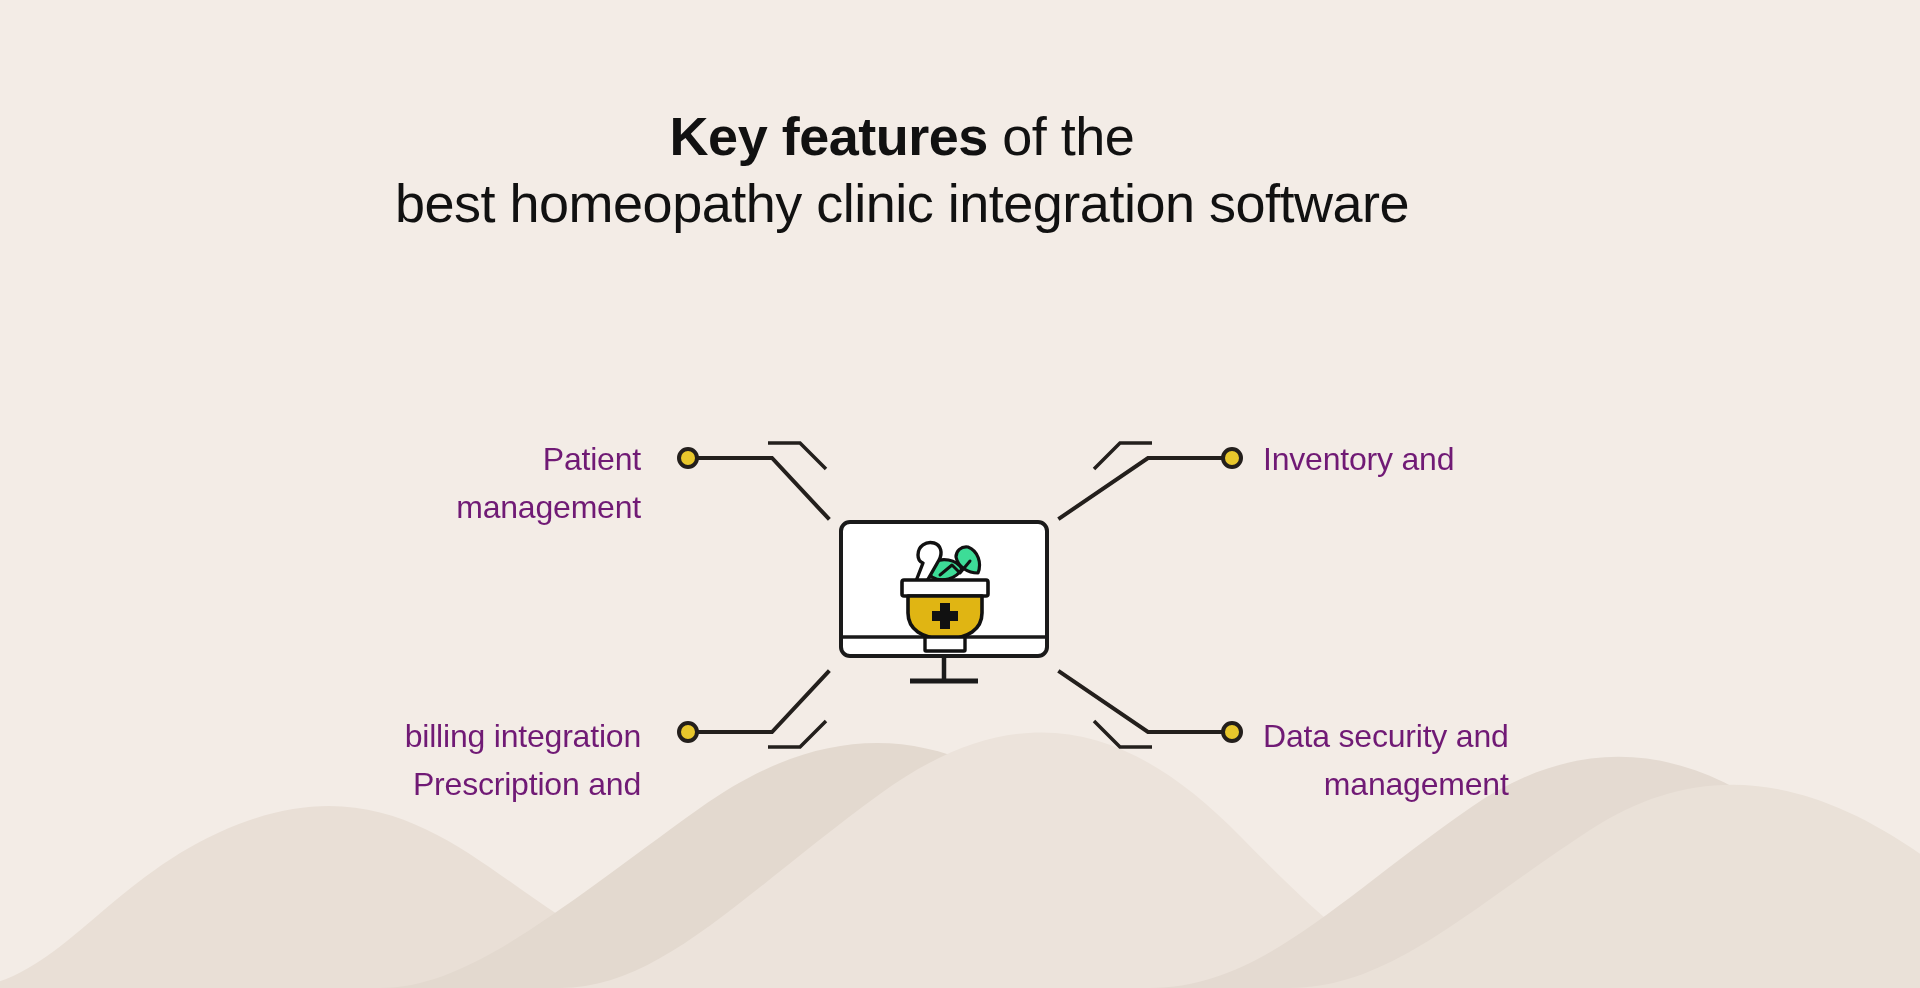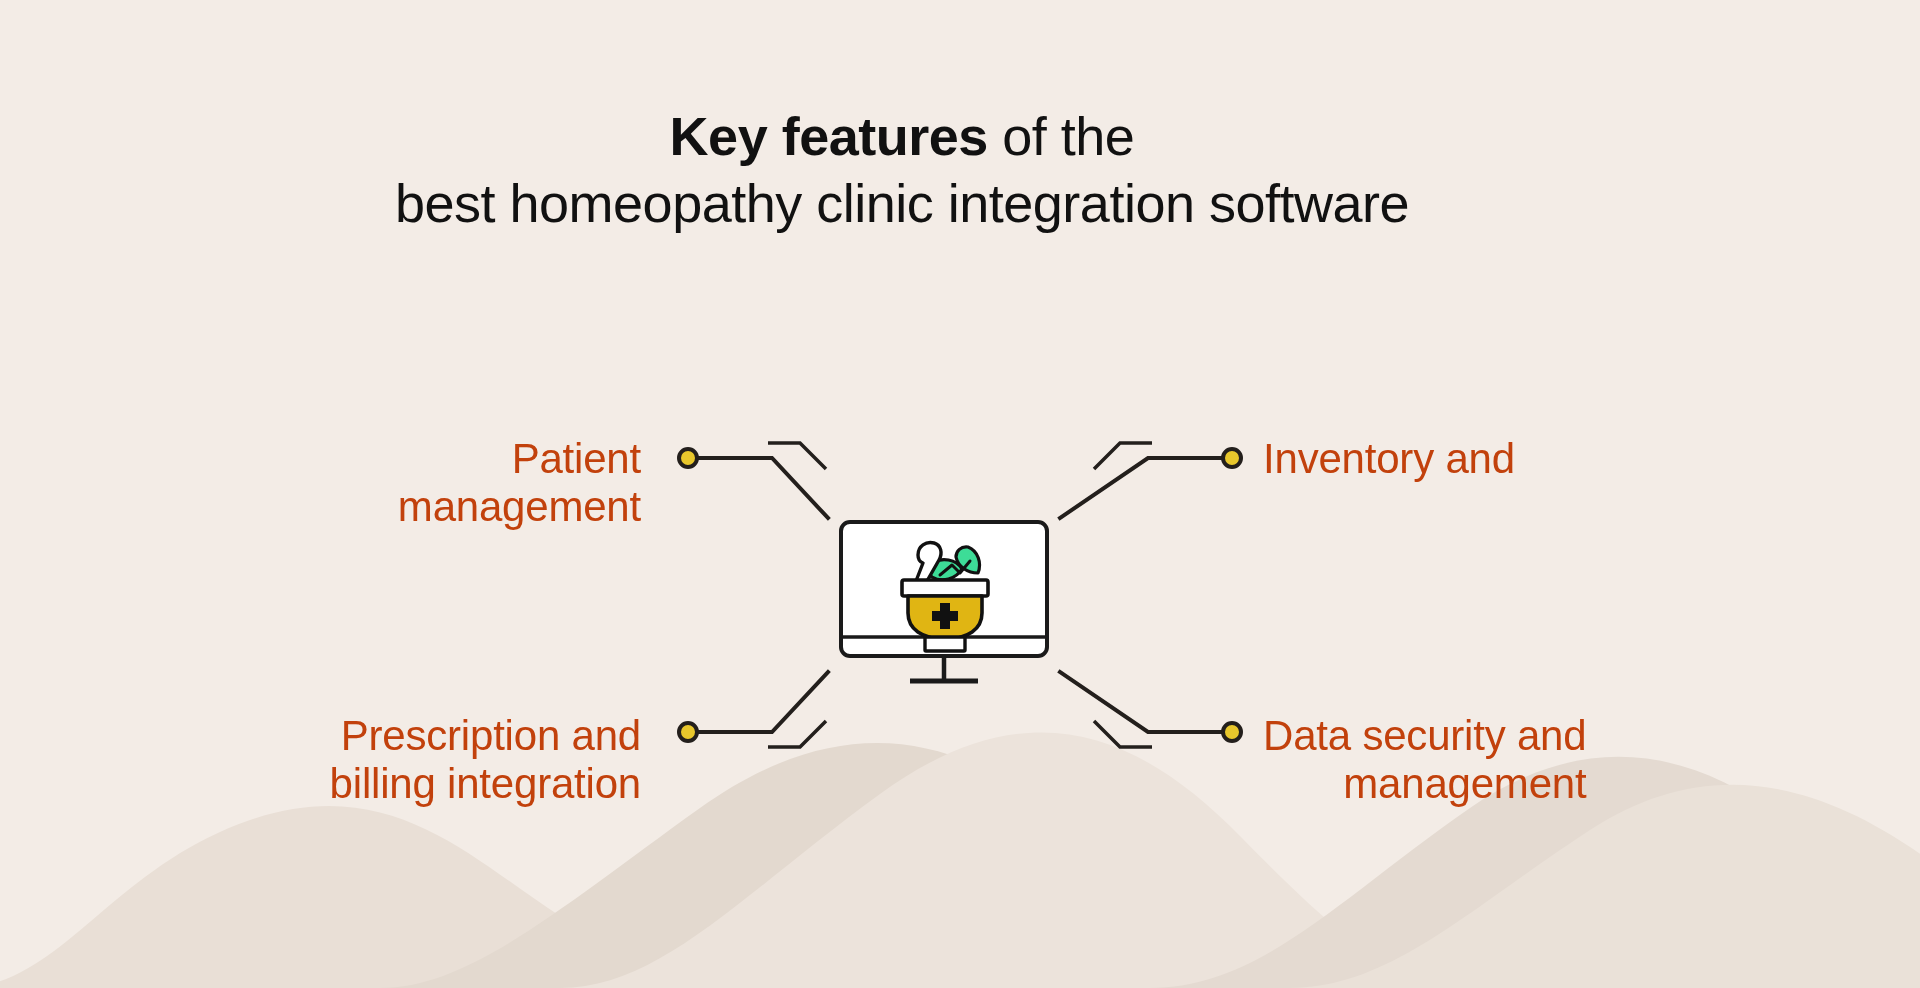--- a/index.html
+++ b/index.html
@@ -74,22 +74,22 @@
     left: 838px;
     top: 519px;
     width: 212px;
     height: 172px;
     z-index: 4;
   }
 
   
   .feature-label {
     position: absolute;
-    color: #c2410c;
-    font-size: 42px;
+    color: #701a75;
+    font-size: 32px;
     line-height: 48px;
     font-weight: 400;
     letter-spacing: -0.2px;
     z-index: 5;
     white-space: nowrap;
   }
 
   .feature-label .lbl-line { display: block; }
 
   #label-patient-management {
@@ -192,20 +192,20 @@
 <div class="feature-label" id="label-patient-management">
   <span class="lbl-line">Patient</span>
   <span class="lbl-line">management</span>
 </div>
 
 <div class="feature-label" id="label-inventory-stock">
   <span class="lbl-line">Inventory and</span>
 </div>
 
 <div class="feature-label" id="label-prescription-billing">
+  <span class="lbl-line">billing integration</span>
   <span class="lbl-line">Prescription and</span>
-  <span class="lbl-line">billing integration</span>
 </div>
 
 <div class="feature-label" id="label-data-security">
   <span class="lbl-line">Data security and</span>
   <span class="lbl-line">management</span>
 </div>
 
 </body></html>

